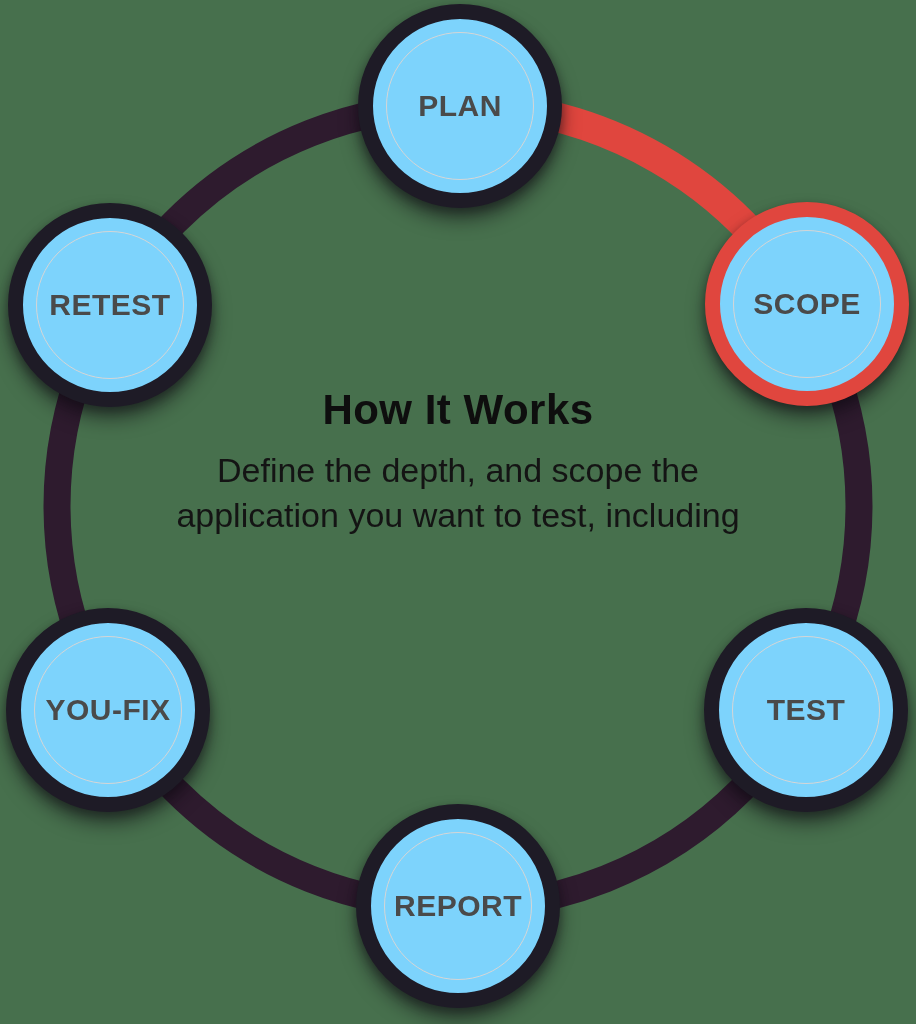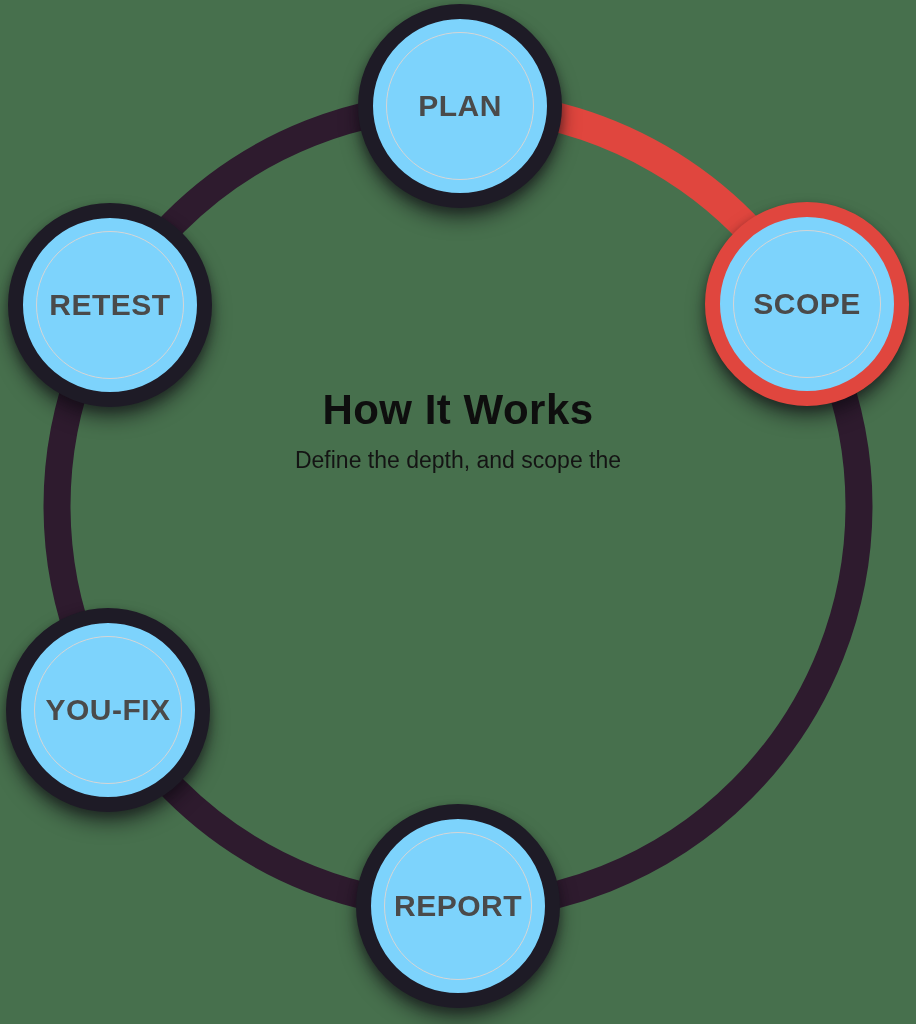--- a/index.html
+++ b/index.html
@@ -50,22 +50,22 @@
     text-align:center;
   }
   .center-title {
     font-size:42px;
     font-weight:bold;
     line-height:48px;
     letter-spacing:0.5px;
     color:#0E0E0E;
   }
   .center-desc {
-    margin-top:4px;
-    font-size:23px;
+    margin-top:14px;
+    font-size:34px;
     line-height:45px;
     color:#141414;
   }
 </style>
 </head>
 <body>
 
 <div class="stage">
 
   <svg class="ring" viewBox="0 0 916 1024">
@@ -78,20 +78,25 @@
       <span class="node-label">PLAN</span>
     </div>
   </div>
 
   <div class="node node-scope active">
     <div class="node-inner">
       <span class="node-label">SCOPE</span>
     </div>
   </div>
 
+  <div class="node node-test">
+    <div class="node-inner">
+      <span class="node-label">TEST</span>
+    </div>
+  </div>
 
   <div class="node node-report">
     <div class="node-inner">
       <span class="node-label">REPORT</span>
     </div>
   </div>
 
   <div class="node node-youfix">
     <div class="node-inner">
       <span class="node-label">YOU-FIX</span>
@@ -101,16 +106,17 @@
   <div class="node node-retest">
     <div class="node-inner">
       <span class="node-label">RETEST</span>
     </div>
   </div>
 
   <div class="center-text">
     <div class="center-title">How It Works</div>
     <div class="center-desc">
       <div>Define the depth, and scope the</div>
+      <div>application you want to test, including</div>
     </div>
   </div>
 
 </div>
 
 </body></html>

